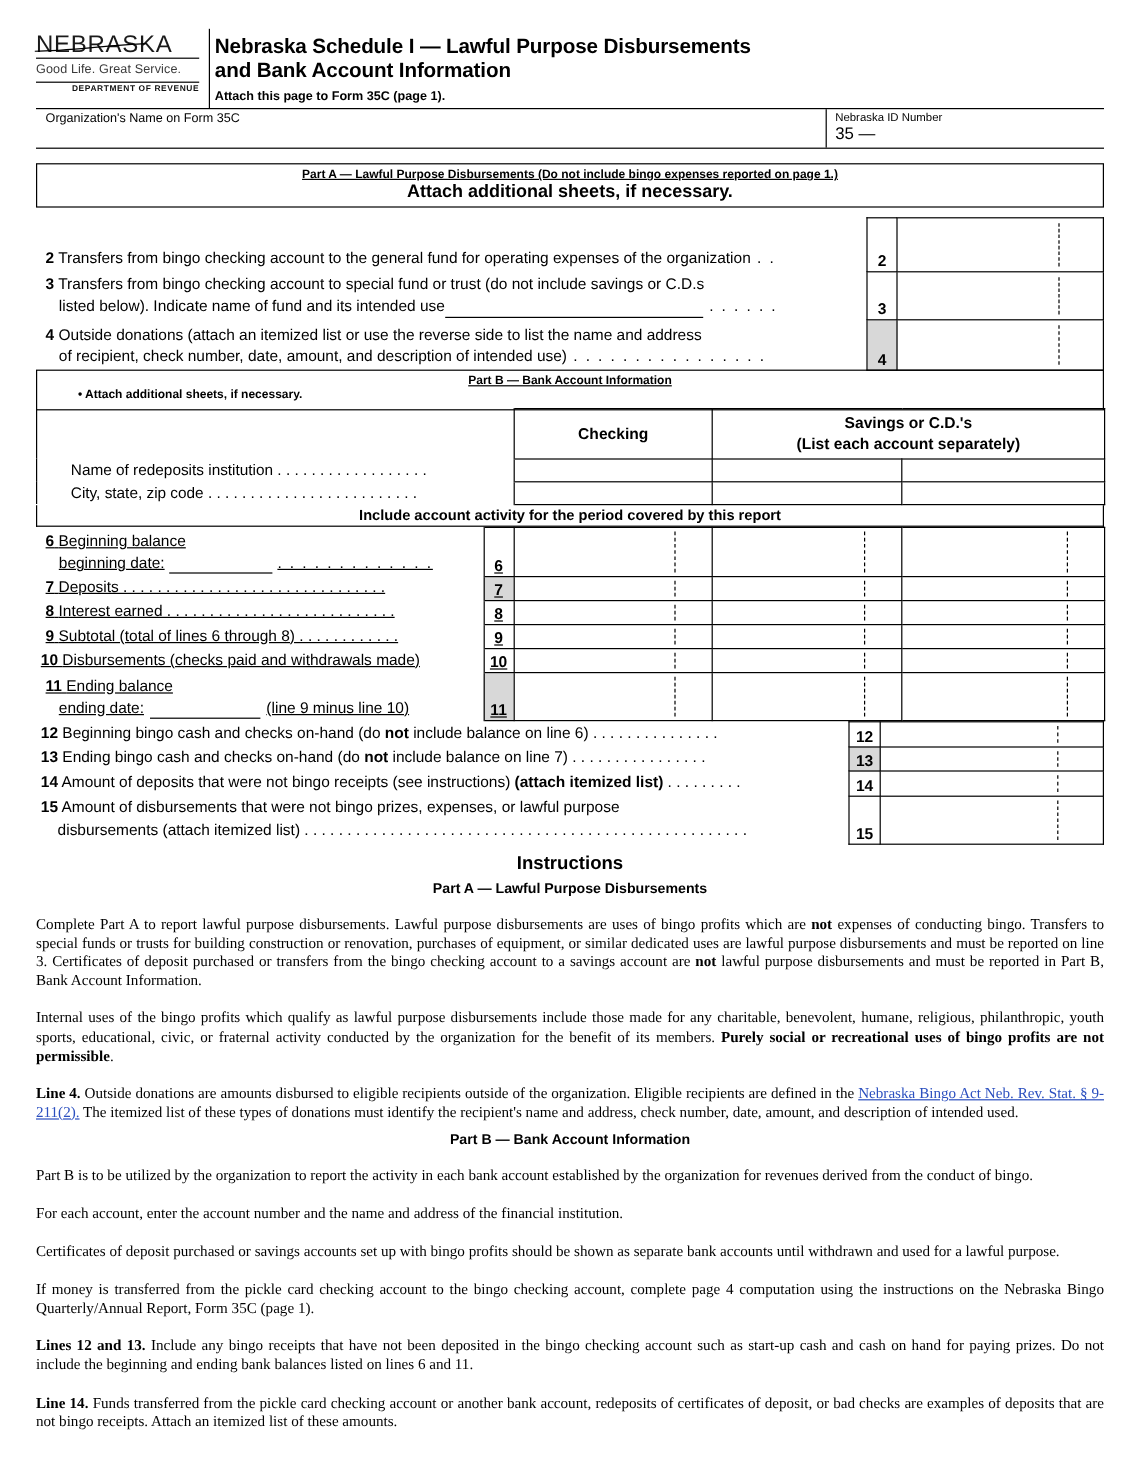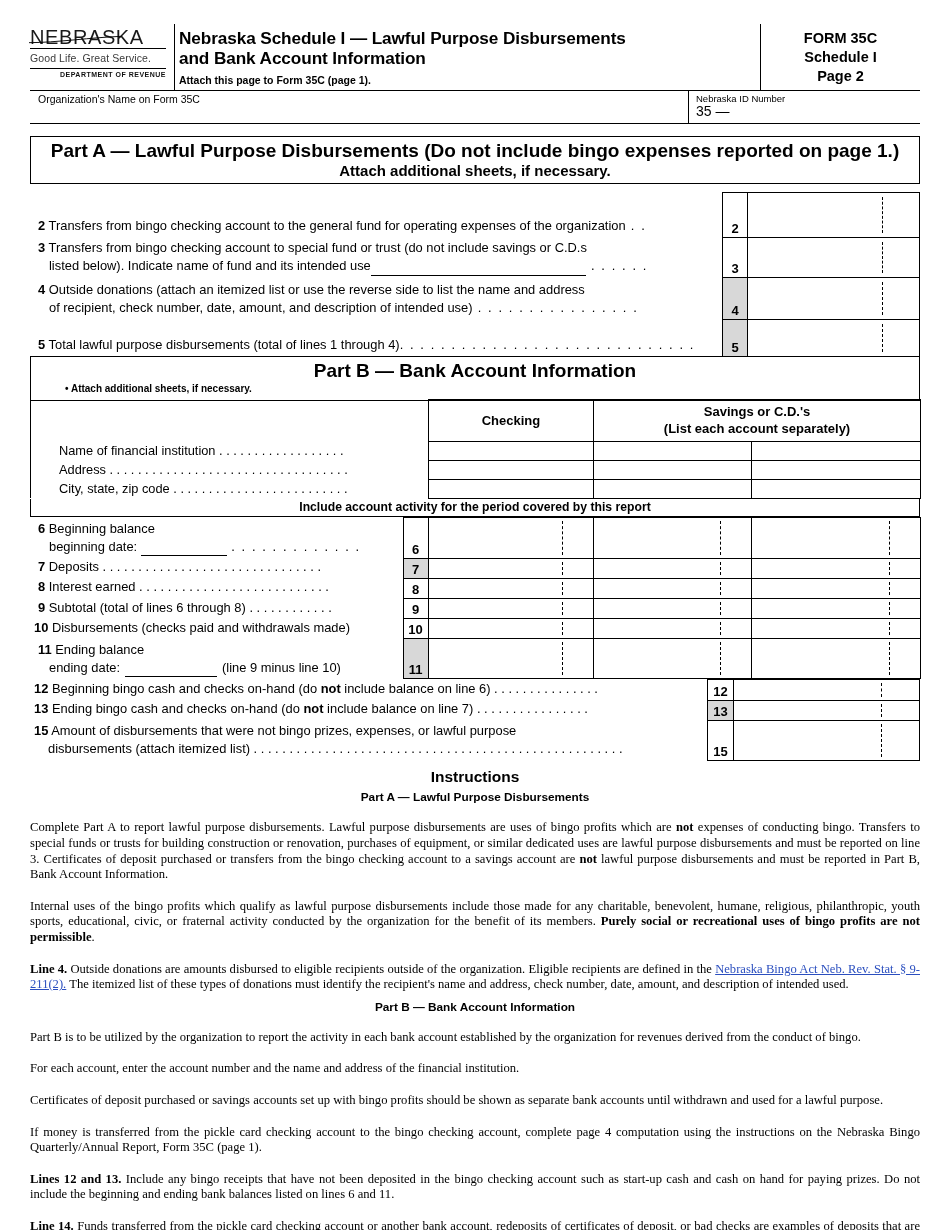--- a/index.html
+++ b/index.html
@@ -126,22 +126,23 @@
   .idrow .idnum .val { font-size: 14px; margin-top: -1px; }
 
   
   .part-banner {
     border: 1.6px solid #000;
     text-align: center;
     box-sizing: border-box;
     padding: 3px 6px 4px 6px;
   }
   .part-banner .ptitle {
-    font-size: 19px;
-    font-weight: bold;
+    font-size: 10px;
+    font-weight: bold;
+    text-decoration: underline;
   }
   .part-banner .psub {
     font-size: 15px;
     font-weight: bold;
     margin-top: 0px;
   }
   .part-banner .bullets {
     text-align: left;
     font-size: 10px;
     font-weight: bold;
@@ -247,20 +248,21 @@
   
   .tbl611 {
     width: 100%;
     border-collapse: collapse;
     table-layout: fixed;
   }
   .tbl611 td {
     border: 1.2px solid #000;
     padding: 0;
     box-sizing: border-box;
+    text-decoration: underline;
   }
   .tbl611 td.lbl {
     border-left: none;
     border-right: 1.2px solid #000;
     border-top: none;
     border-bottom: none;
     font-size: 12.9px;
     line-height: 1.4;
     padding: 0 4px 2px 8px;
     vertical-align: bottom;
@@ -371,25 +373,20 @@
       <div class="logo-tag">Good Life. Great Service.</div>
       <div class="logo-dept">DEPARTMENT OF REVENUE</div>
     </div>
     <div class="title-cell">
       <div class="title-main">
         <div>Nebraska Schedule I — Lawful Purpose Disbursements</div>
         <div>and Bank Account Information</div>
       </div>
       <div class="title-sub">Attach this page to Form 35C (page 1).</div>
     </div>
-    <div class="form-cell">
-      <div>FORM 35C</div>
-      <div>Schedule I</div>
-      <div>Page 2</div>
-    </div>
   </div>
 
   <div class="idrow">
     <div class="orgname">
       <span>Organization's Name on Form 35C</span>
     </div>
     <div class="idnum">
       <div class="lbl">Nebraska ID Number</div>
       <div class="val">35 —</div>
     </div>
@@ -427,30 +424,20 @@
     </tr>
     <tr style="height:42px">
       <td class="lbl">
         <div><span class="lnum">4</span>
           <span>Outside donations (attach an itemized list or use the reverse side to list the name and address</span></div>
         <div style="padding-left:11px">
           <span>of recipient, check number, date, amount, and description of intended use)</span><span class="dots"> . . . . . . . . . . . . . . . .</span>
         </div>
       </td>
       <td class="num shade">4</td>
-      <td class="amt">
-            <div class="cents-div"></div>
-          </td>
-    </tr>
-    <tr style="height:37px">
-      <td class="lbl">
-        <span class="lnum">5</span>
-        <span>Total lawful purpose disbursements (total of lines 1 through 4)</span><span class="dots">. . . . . . . . . . . . . . . . . . . . . . . . . . . . .</span>
-      </td>
-      <td class="num shade">5</td>
       <td class="amt">
             <div class="cents-div"></div>
           </td>
     </tr>
   </tbody>
     </table>
 
   <div class="part-banner" style="margin-top:-1.2px">
     <div class="ptitle">Part B — Bank Account Information</div>
     <div class="bullets">
@@ -468,27 +455,21 @@
     <tbody>
         <tr>
       <td class="hdr-blank" style="border-top:none;border-bottom:none;border-left:1.6px solid #000;border-right:1.2px solid #000;"></td>
       <th>Checking</th>
       <th colspan="2">
         <div>Savings or C.D.'s</div>
         <div>(List each account separately)</div>
       </th>
     </tr>
     <tr>
-      <td class="rowlbl">Name of financial institution . . . . . . . . . . . . . . . . . .</td>
-      <td class="cell"></td>
-      <td class="cell"></td>
-      <td class="cell"></td>
-    </tr>
-    <tr>
-      <td class="rowlbl">Address . . . . . . . . . . . . . . . . . . . . . . . . . . . . . . . . . .</td>
+      <td class="rowlbl">Name of redeposits institution . . . . . . . . . . . . . . . . . .</td>
       <td class="cell"></td>
       <td class="cell"></td>
       <td class="cell"></td>
     </tr>
     <tr>
       <td class="rowlbl">City, state, zip code . . . . . . . . . . . . . . . . . . . . . . . . .</td>
       <td class="cell"></td>
       <td class="cell"></td>
       <td class="cell"></td>
     </tr>
@@ -626,20 +607,30 @@
     <tr style="height:19px">
       <td class="lbl" style="padding-left:4px">
         <span class="lnum">13</span>
         <span>Ending bingo cash and checks on-hand (do </span><b>not</b><span> include balance on line 7) . . . . . . . . . . . . . . . .</span>
       </td>
       <td class="num shade">13</td>
       <td class="amt">
             <div class="cents-div3"></div>
           </td>
     </tr>
+    <tr style="height:19px">
+      <td class="lbl" style="padding-left:4px">
+        <span class="lnum">14</span>
+        <span>Amount of deposits that were not bingo receipts (see instructions) </span><b>(attach itemized list)</b><span> . . . . . . . . .</span>
+      </td>
+      <td class="num">14</td>
+      <td class="amt">
+            <div class="cents-div3"></div>
+          </td>
+    </tr>
     <tr style="height:40px">
       <td class="lbl" style="padding-left:4px">
         <div><span class="lnum">15</span>
           <span>Amount of disbursements that were not bingo prizes, expenses, or lawful purpose</span></div>
         <div style="padding-left:14px"><span>disbursements (attach itemized list) . . . . . . . . . . . . . . . . . . . . . . . . . . . . . . . . . . . . . . . . . . . . . . . . . . . .</span></div>
       </td>
       <td class="num">15</td>
       <td class="amt">
             <div class="cents-div3"></div>
           </td>

